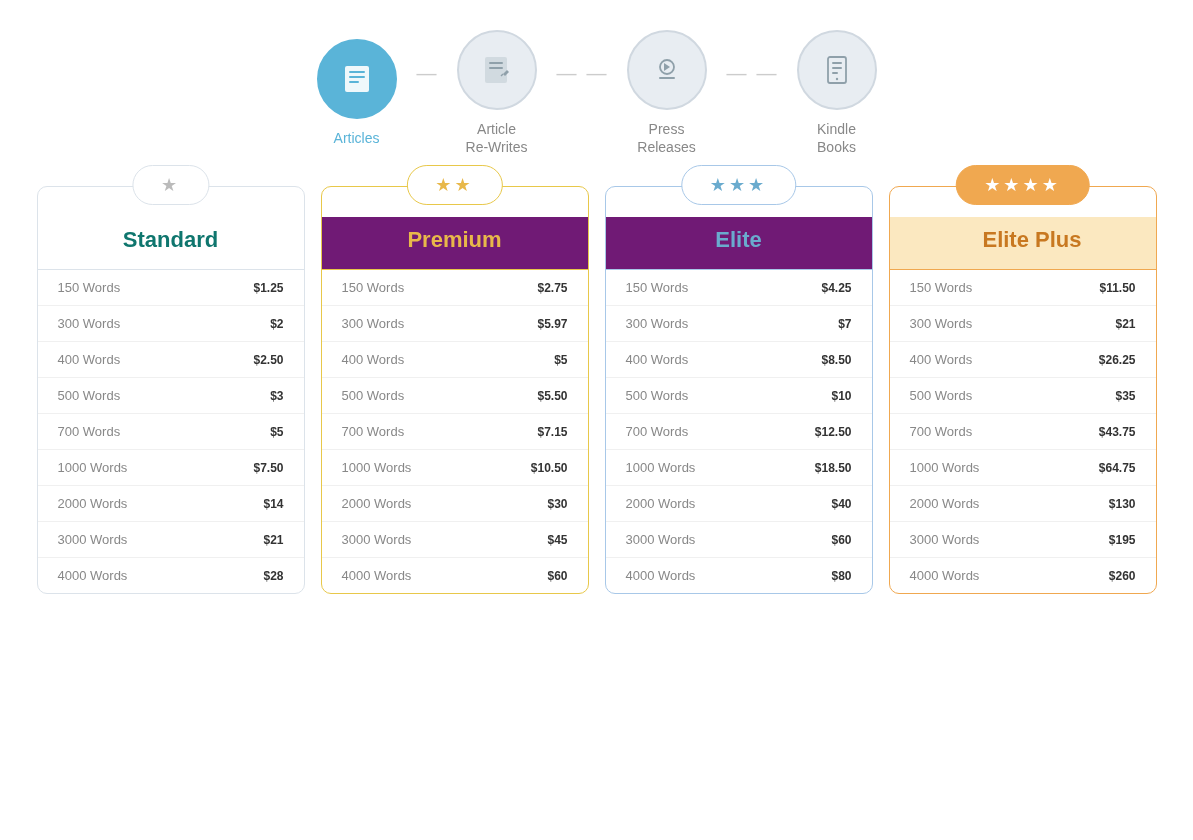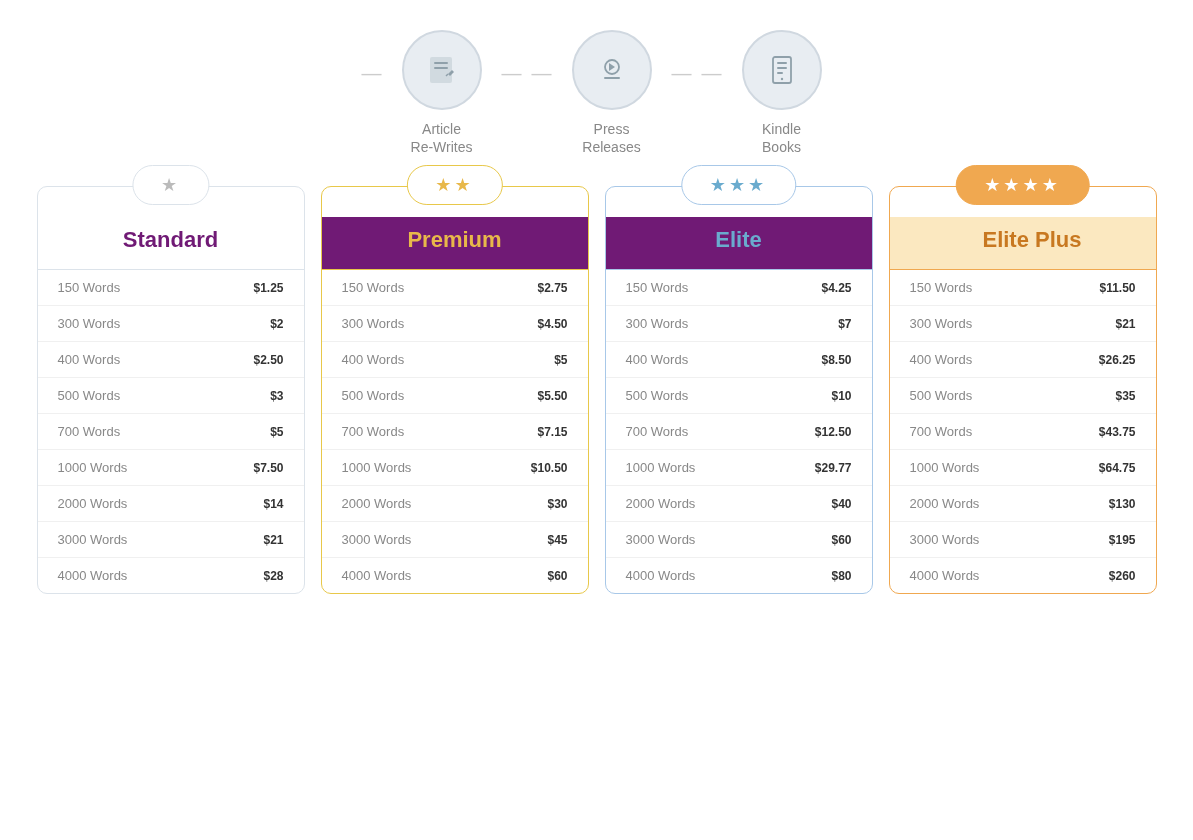--- a/index.html
+++ b/index.html
@@ -96,21 +96,21 @@
     .card-title {
       text-align: center;
       font-size: 22px;
       font-weight: 700;
       padding: 10px 0 16px;
       border-bottom: 1.5px solid #dce3ea;
     }
 
     
     .card-standard .card-badge { color: #bbb; }
-    .card-standard .card-title { color: #701a75; }
+    .card-standard .card-title { color: #0f766e; }
 
     
     .card-premium { border-color: #e8c84a; }
     .card-premium .card-badge { border-color: #e8c84a; color: #e8b84a; }
     .card-premium .card-title { color: #e8b84a; background: #701a75; border-color: #e8c84a; }
 
     
     .card-elite { border-color: #a8c8e8; }
     .card-elite .card-badge { border-color: #a8c8e8; color: #6aabce; }
     .card-elite .card-title { color: #6aabce; background: #701a75; border-color: #a8c8e8; }
@@ -139,20 +139,31 @@
       font-size: 12px;
       font-weight: 700;
       color: #333;
     }
   </style>
 </head>
 <body>
 
 <div class="nav-section">
 
+  <div class="nav-item">
+    <div class="nav-icon-circle active">
+      <svg viewBox="0 0 36 36" fill="none" xmlns="http://www.w3.org/2000/svg">
+        <rect x="6" y="5" width="24" height="26" rx="2" fill="white" opacity="0.9"></rect>
+        <rect x="10" y="10" width="16" height="2" rx="1" fill="#5ab4d8"></rect>
+        <rect x="10" y="15" width="16" height="2" rx="1" fill="#5ab4d8"></rect>
+        <rect x="10" y="20" width="10" height="2" rx="1" fill="#5ab4d8"></rect>
+      </svg>
+    </div>
+    <span class="nav-label active">Articles</span>
+  </div>
 
   <span class="nav-dash">—</span>
 
   <div class="nav-item">
     <div class="nav-icon-circle">
       <svg viewBox="0 0 36 36" fill="none" xmlns="http://www.w3.org/2000/svg">
         <rect x="6" y="5" width="22" height="26" rx="2" fill="#b0bec5" opacity="0.4"></rect>
         <rect x="10" y="10" width="14" height="2" rx="1" fill="#8fa0aa"></rect>
         <rect x="10" y="15" width="14" height="2" rx="1" fill="#8fa0aa"></rect>
         <path d="M24 22 L28 18 L30 20 L26 24 Z" fill="#8fa0aa"></path>
@@ -250,21 +261,21 @@
       <span style="color:#e8b84a;">★★</span>
     </div>
     <div class="card-title">Premium</div>
     <div>
       <div class="pricing-row">
         <span class="word-label">150 Words</span>
         <span class="price-label">$2.75</span>
       </div>
       <div class="pricing-row">
         <span class="word-label">300 Words</span>
-        <span class="price-label">$4.50</span>
+        <span class="price-label">$5.97</span>
       </div>
       <div class="pricing-row">
         <span class="word-label">400 Words</span>
         <span class="price-label">$5</span>
       </div>
       <div class="pricing-row">
         <span class="word-label">500 Words</span>
         <span class="price-label">$5.50</span>
       </div>
       <div class="pricing-row">
@@ -311,21 +322,21 @@
       <div class="pricing-row">
         <span class="word-label">500 Words</span>
         <span class="price-label">$10</span>
       </div>
       <div class="pricing-row">
         <span class="word-label">700 Words</span>
         <span class="price-label">$12.50</span>
       </div>
       <div class="pricing-row">
         <span class="word-label">1000 Words</span>
-        <span class="price-label">$29.77</span>
+        <span class="price-label">$18.50</span>
       </div>
       <div class="pricing-row">
         <span class="word-label">2000 Words</span>
         <span class="price-label">$40</span>
       </div>
       <div class="pricing-row">
         <span class="word-label">3000 Words</span>
         <span class="price-label">$60</span>
       </div>
       <div class="pricing-row">

